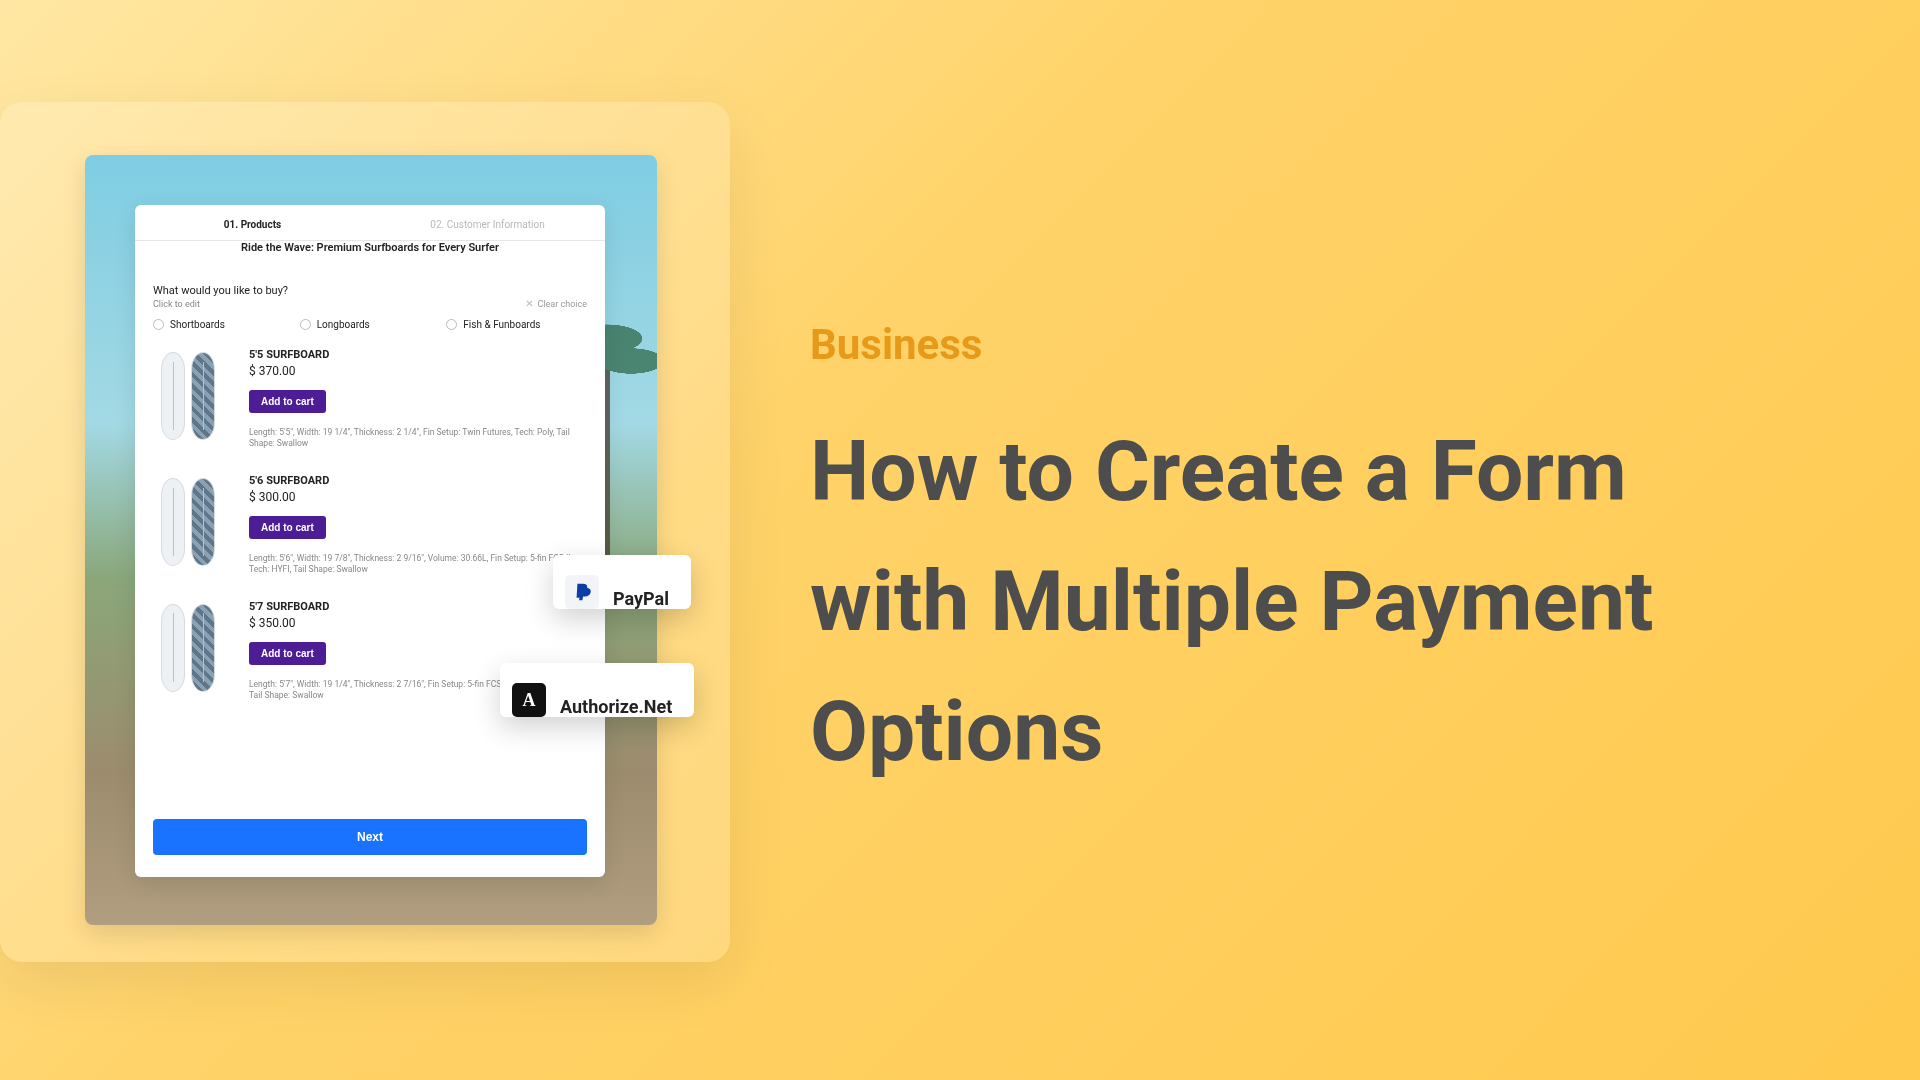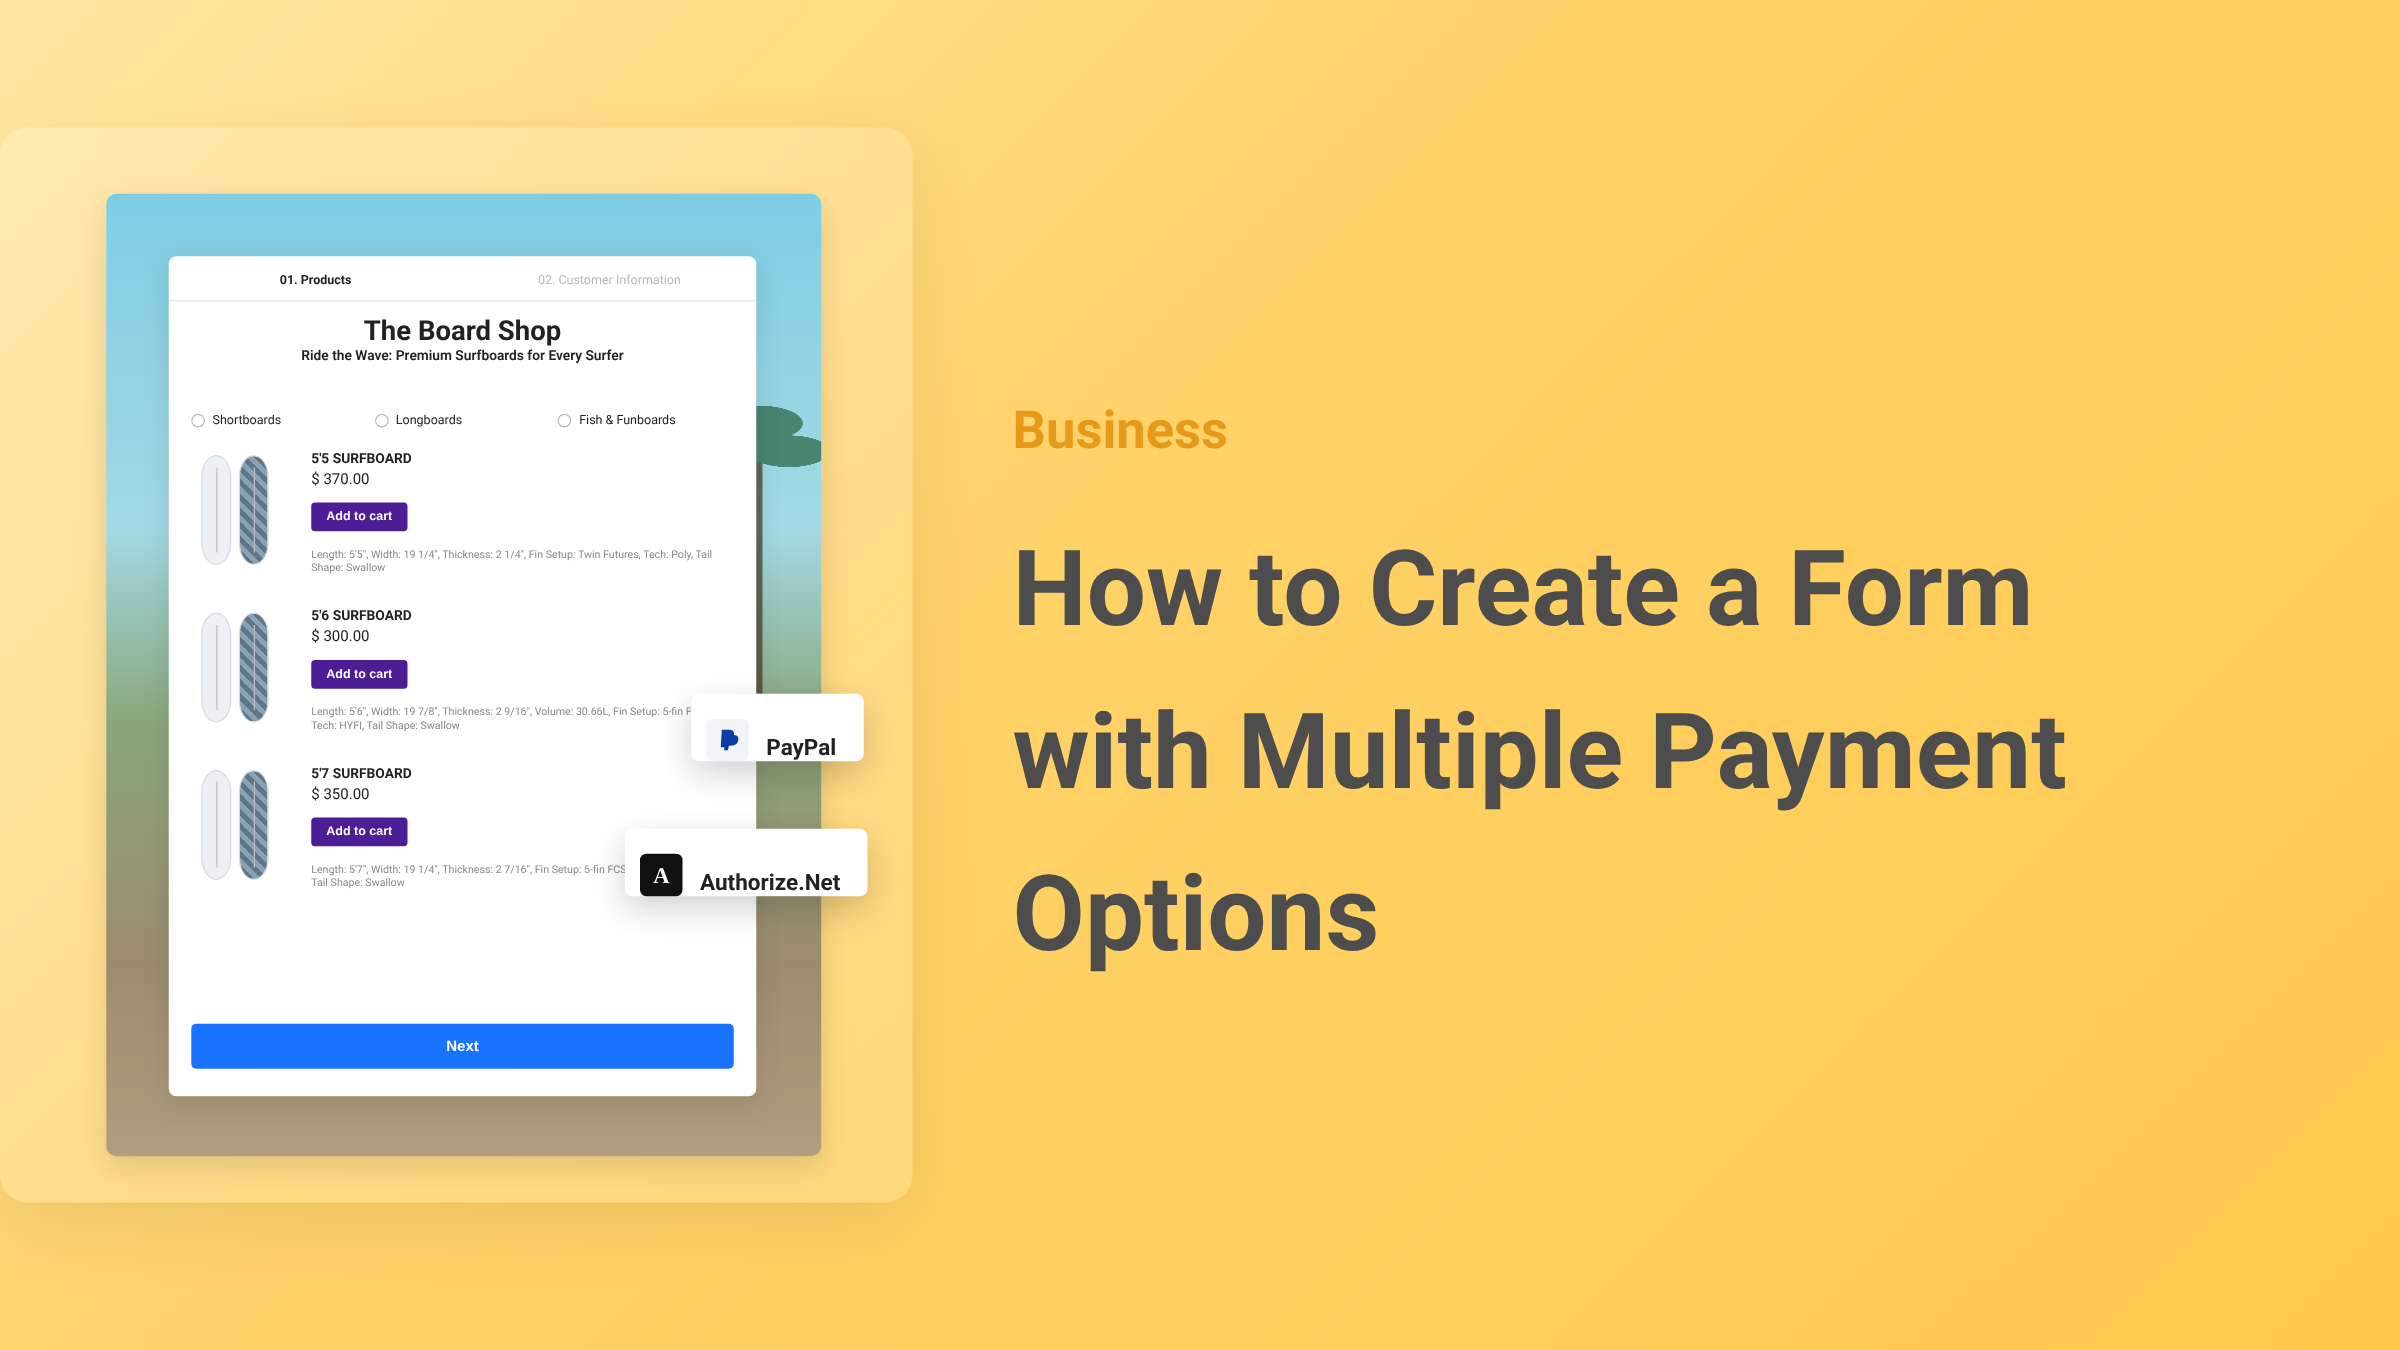--- a/index.html
+++ b/index.html
@@ -206,23 +206,32 @@
 
   <div class="scene">
     <div class="palm p1"></div>
     <div class="palm p2"></div>
 
     <div class="form">
       <div class="steps">
         <div class="step active">01.  Products</div>
         <div class="step inactive">02.  Customer Information</div>
       </div>
-      <div class="title">The Board Shop</div>
       <div class="subtitle">Ride the Wave: Premium Surfboards for Every Surfer</div>
 
+      <div class="question-row">
+        <div>
+          <div class="qlabel">What would you like to buy?</div>
+          <div class="edit-hint">Click to edit</div>
+        </div>
+        <div class="clear">
+          <span class="x">✕</span>
+          <span>Clear choice</span>
+        </div>
+      </div>
 
       <div class="radios">
         <label class="radio-opt">
           <span class="dot"></span>
           <span>Shortboards</span>
         </label>
         <label class="radio-opt">
           <span class="dot"></span>
           <span>Longboards</span>
         </label>

